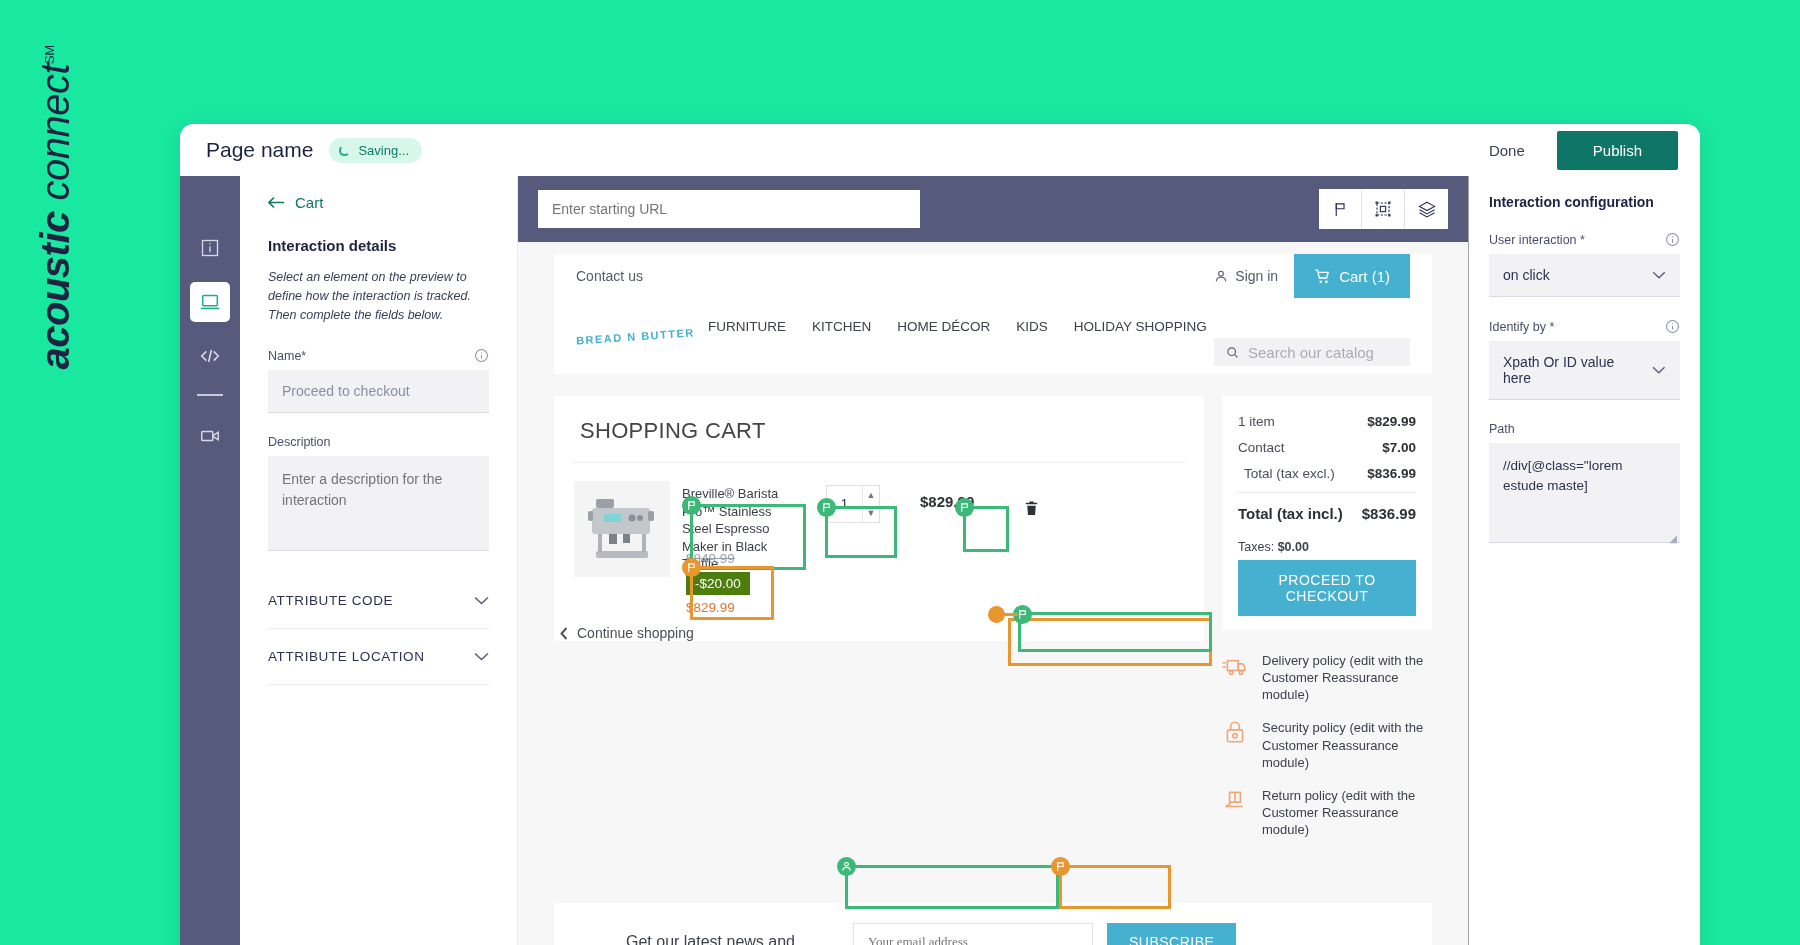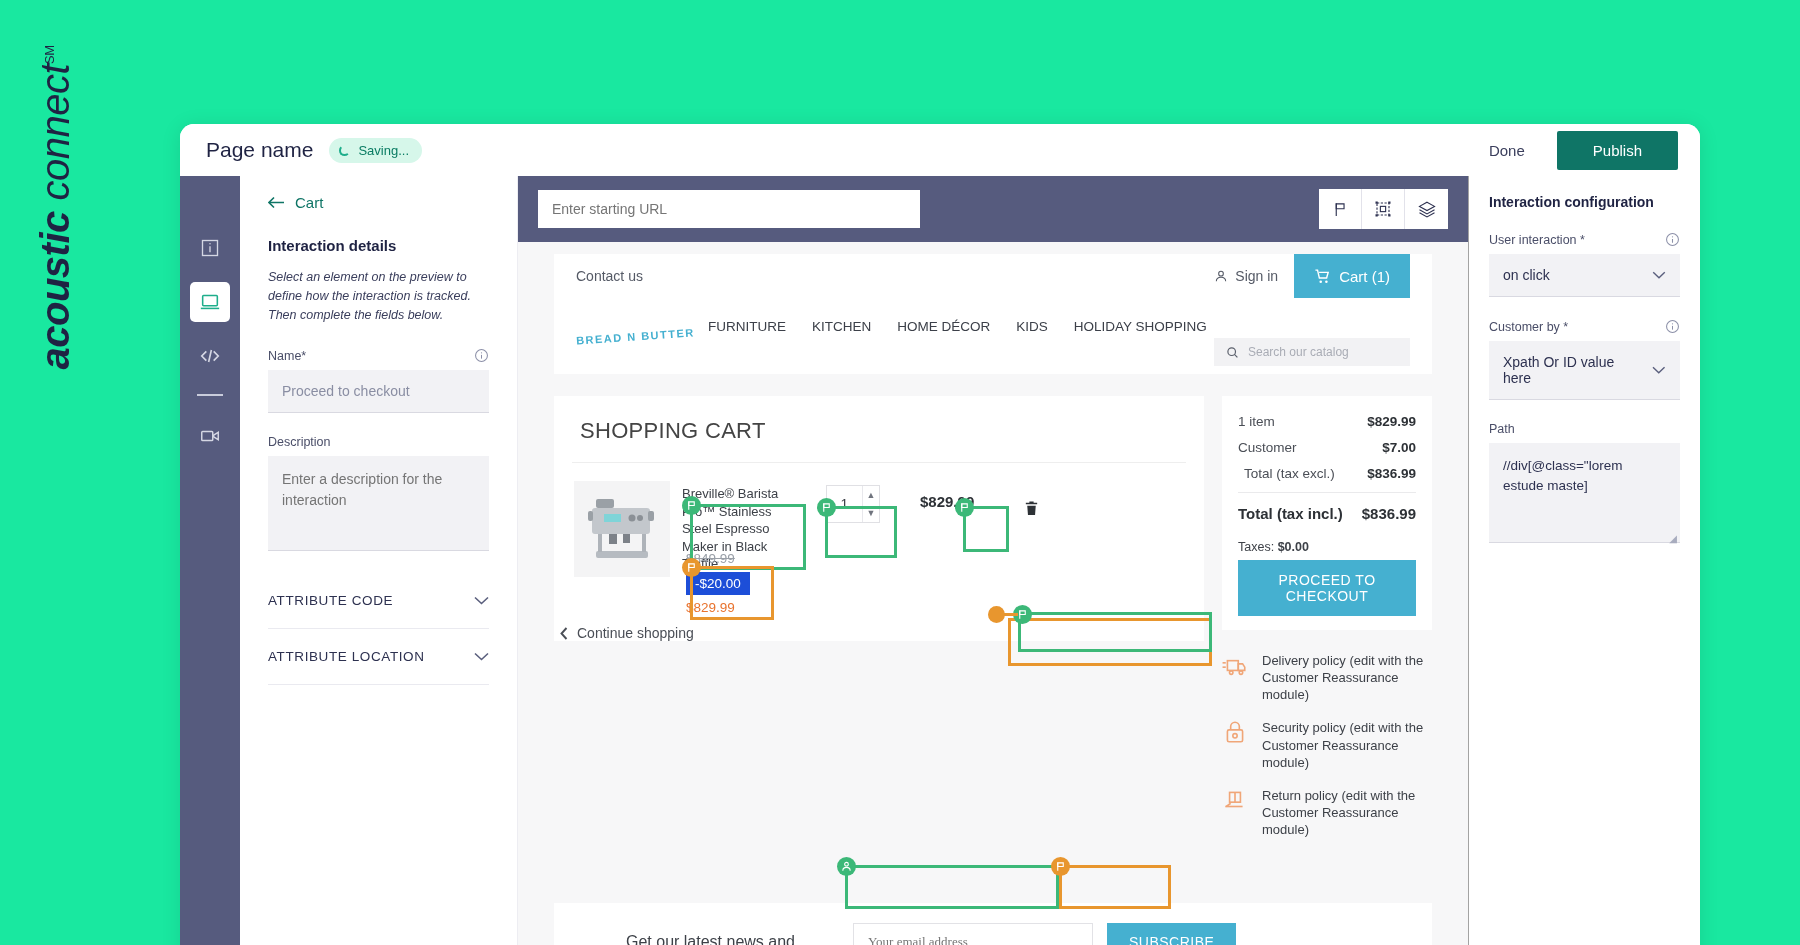--- a/index.html
+++ b/index.html
@@ -139,36 +139,36 @@
     background: #fff; margin: 0 36px; height: 76px; display: flex; align-items: center;
     padding: 0 22px; position: relative;
   }
   .shop-logo { font-size: 11px; letter-spacing: 1.5px; color: #45B0D0; font-weight: 700;
                transform: rotate(-4deg); width: 132px; }
   .shop-nav-links { display: flex; gap: 26px; font-size: 13.5px; color: #3C4049; margin-top: -20px; }
   .shop-nav-links span { cursor: pointer; }
   .shop-search {
     position: absolute; right: 22px; bottom: 8px; width: 196px; height: 28px;
     background: #F2F2F4; display: flex; align-items: center; gap: 9px; padding: 0 12px;
-    color: #A9ACB5; font-size: 12px;
+    color: #A9ACB5; font-size: 15px;
   }
 
   #shop-main { display: flex; gap: 18px; margin: 22px 36px 0 36px; align-items: flex-start; }
   .cart-card { flex: 1; background: #fff; min-width: 0; }
   .cart-card h2 { font-weight: 400; font-size: 22px; color: #444; padding: 22px 26px 18px; letter-spacing: .3px; }
   .cart-divider { height: 1px; background: #EEE; margin: 0 18px; }
   .cart-row { display: flex; align-items: flex-start; padding: 18px 20px 26px; gap: 6px; position: relative; }
   .prod-img {
     width: 96px; height: 96px; flex: none; background: #F4F4F5; position: relative; overflow: hidden;
   }
   .prod-name { font-size: 13px; line-height: 1.35; color: #3D4148; width: 114px; padding: 4px 6px 2px; }
   .price-stack { font-size: 13.5px; line-height: 1.45; padding-left: 6px; width: 114px;
                  position: absolute; left: 126px; top: 86px; }
   .old-price { color: #9AA0A8; text-decoration: line-through; }
-  .discount { background: #1d4ed8; color: #fff; display: inline-block; padding: 2px 9px; margin: 3px 0; font-size: 13.5px; }
+  .discount { background: #4d7c0f; color: #fff; display: inline-block; padding: 2px 9px; margin: 3px 0; font-size: 13.5px; }
   .new-price { color: #E8732E; }
   .qty-box {
     width: 54px; height: 38px; border: 1px solid #E0E0E4; display: flex; align-items: center;
     background: #fff; margin-left: 30px; margin-top: 4px;
   }
   .qty-box .val { flex: 1; text-align: center; font-size: 14px; color: #3D4148; }
   .qty-box .arrows { width: 17px; border-left: 1px solid #E8E8EC; height: 100%;
                      display: flex; flex-direction: column; }
   .qty-box .arrows div { flex: 1; display: flex; align-items: center; justify-content: center;
                          font-size: 9px; color: #70747E; }
@@ -465,21 +465,21 @@
             </div>
           </div>
 
           <div>
             <div class="summary-card">
               <div class="sum-row">
                 <span>1 item</span>
                 <span class="v">$829.99</span>
               </div>
               <div class="sum-row">
-                <span>Customer</span>
+                <span>Contact</span>
                 <span class="v">$7.00</span>
               </div>
               <div class="sum-row indent">
                 <span>Total (tax excl.)</span>
                 <span class="v">$836.99</span>
               </div>
               <div class="sum-sep"></div>
               <div class="sum-row total">
                 <span>Total (tax incl.)</span>
                 <span>$836.99</span>
@@ -625,21 +625,21 @@
         <div class="sel-box">
           <span>on click</span>
           <svg class="chev2" width="14" height="8" viewBox="0 0 15 9" fill="none" stroke="currentColor" stroke-width="1.6">
               <polyline points="1,1.5 7.5,7.5 14,1.5"></polyline>
             </svg>
         </div>
       </div>
 
       <div class="field-block">
         <div class="field-label-row">
-          <span class="field-label">Customer by *</span>
+          <span class="field-label">Identify by *</span>
           <svg class="info-icon" viewBox="0 0 24 24" fill="none" stroke="currentColor" stroke-width="1.7">
             <circle cx="12" cy="12" r="9.5"></circle>
               <line x1="12" y1="11" x2="12" y2="17"></line>
               <circle cx="12" cy="7.6" r="1" fill="currentColor" stroke="none"></circle>
           </svg>
         </div>
         <div class="sel-box">
           <span>Xpath Or ID value here</span>
           <svg class="chev2" width="14" height="8" viewBox="0 0 15 9" fill="none" stroke="currentColor" stroke-width="1.6">
               <polyline points="1,1.5 7.5,7.5 14,1.5"></polyline>

